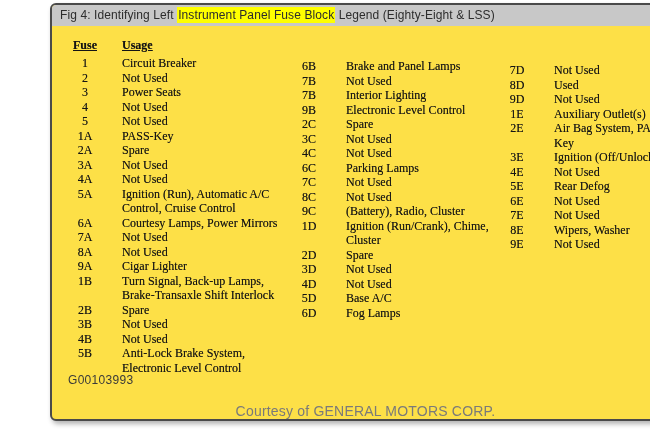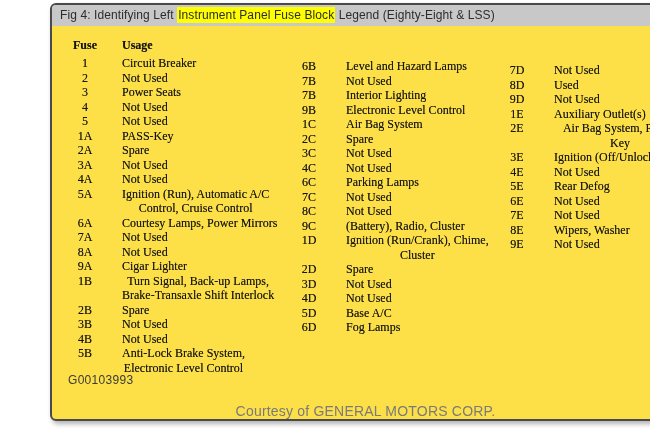--- a/index.html
+++ b/index.html
@@ -47,20 +47,21 @@
     line-height: 14.5px;
     color: #141414;
     text-shadow: 0 0 0.5px rgba(20,20,20,0.55);
   }
   .table-header {
     position: absolute;
     left: 14px;
     top: 12px;
     display: flex;
     font-weight: bold;
+    text-decoration: underline;
   }
   .col {
     position: absolute;
     display: flex;
     flex-direction: column;
   }
   .col1 { left: 14px;  top: 30px; width: 228px; }
   .col2 { left: 238px; top: 33px; width: 214px; }
   .col3 { left: 446px; top: 37px; width: 188px; }
   .row {
@@ -68,21 +69,20 @@
     align-items: flex-start;
   }
   .cell-fuse {
     width: 38px;
     flex-shrink: 0;
     text-align: center;
   }
   .cell-usage {
     margin-left: 18px;
     white-space: pre-line;
-    text-align: center;
   }
   .figure-id {
     position: absolute;
     left: 16px;
     top: 347px;
     font-family: "Liberation Sans", sans-serif;
     font-size: 12px;
     color: #3a3a3a;
     text-shadow: none;
     letter-spacing: 0.3px;
@@ -214,42 +214,38 @@
           <span class="cell-fuse">5B</span>
           <span class="cell-usage">Anti-Lock Brake System,
 Electronic Level Control</span>
         </div>
       </div>
 
     <div class="col col2">
 
         <div class="row">
           <span class="cell-fuse">6B</span>
-          <span class="cell-usage">Level and Hazard Lamps</span>
+          <span class="cell-usage">Brake and Panel Lamps</span>
         </div>
 
         <div class="row">
           <span class="cell-fuse">7B</span>
           <span class="cell-usage">Not Used</span>
         </div>
 
         <div class="row">
           <span class="cell-fuse">7B</span>
           <span class="cell-usage">Interior Lighting</span>
         </div>
 
         <div class="row">
           <span class="cell-fuse">9B</span>
           <span class="cell-usage">Electronic Level Control</span>
         </div>
 
-        <div class="row">
-          <span class="cell-fuse">1C</span>
-          <span class="cell-usage">Air Bag System</span>
-        </div>
 
         <div class="row">
           <span class="cell-fuse">2C</span>
           <span class="cell-usage">Spare</span>
         </div>
 
         <div class="row">
           <span class="cell-fuse">3C</span>
           <span class="cell-usage">Not Used</span>
         </div>

